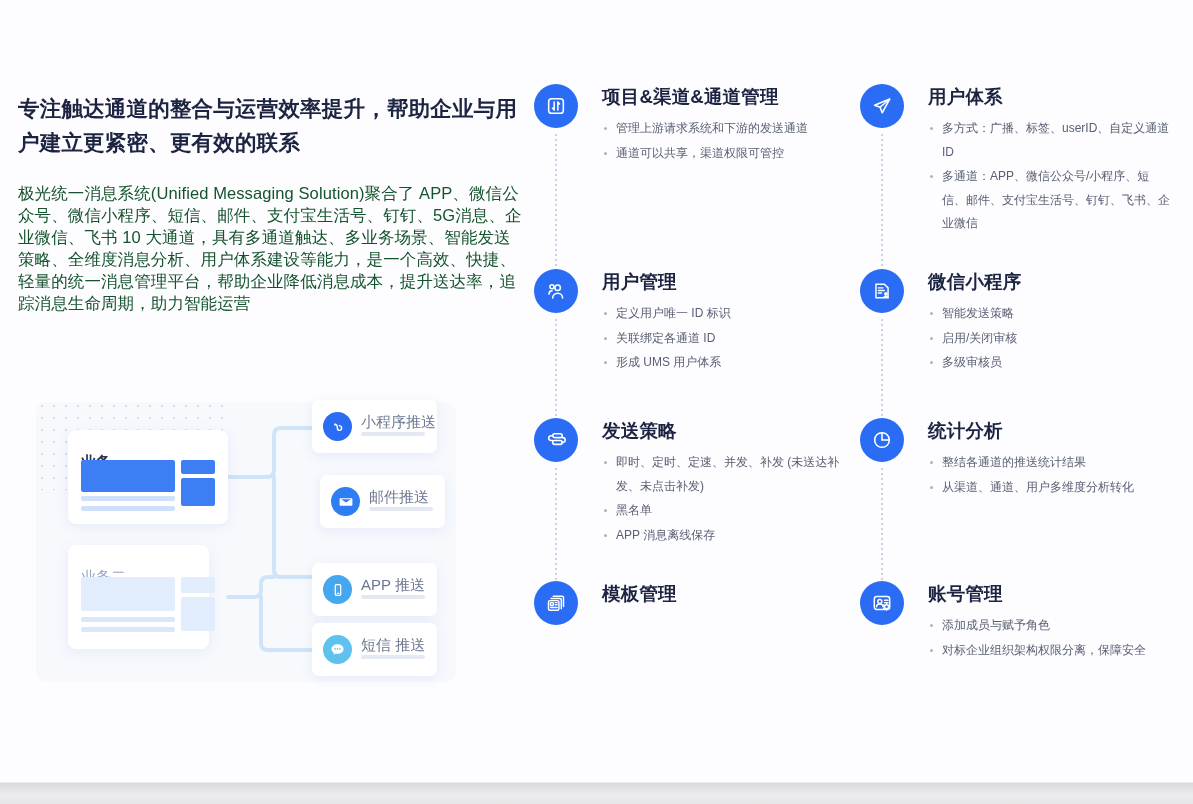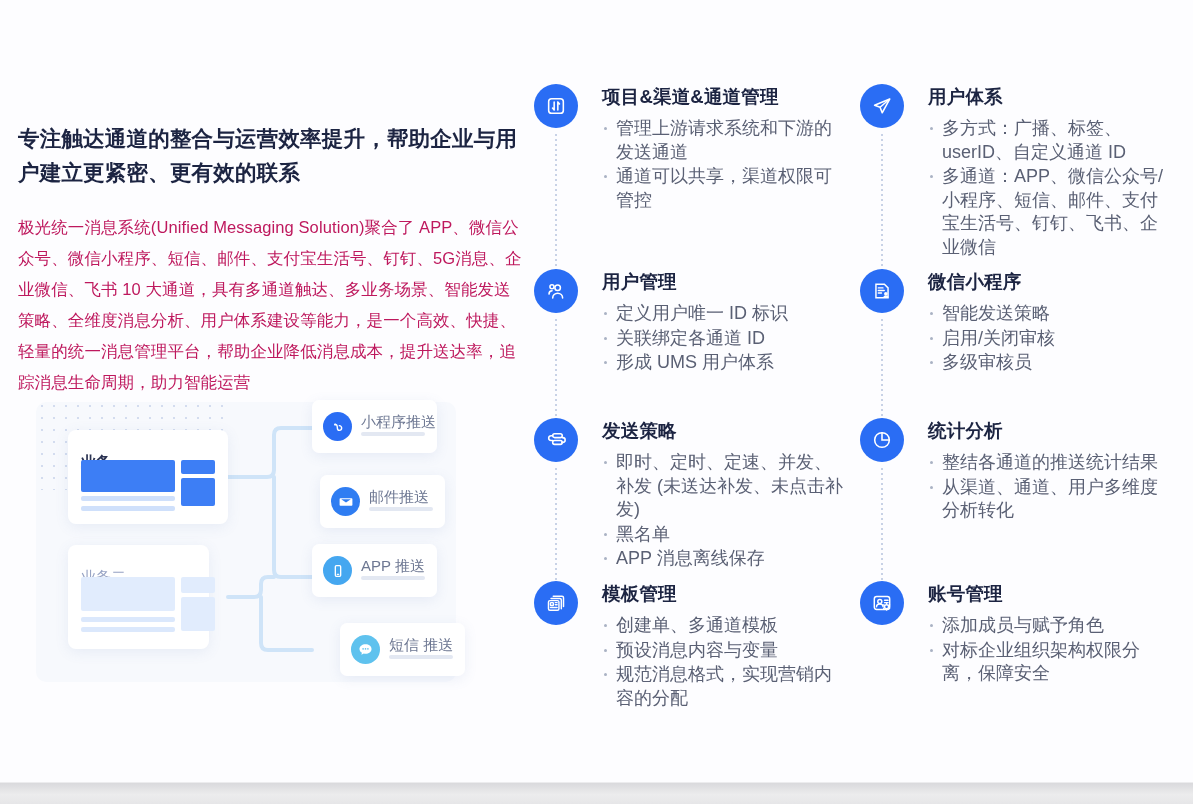--- a/index.html
+++ b/index.html
@@ -12,34 +12,33 @@
   .page {
     position: relative;
     width: 1193px; height: 804px;
     background: #fdfdff;
   }
   
   .left-col {
     position: absolute;
     left: 18px; top: 92px;
     width: 506px;
-    margin-top: 30px;
   }
   .headline {
     font-size: 21.5px;
     line-height: 34px;
     font-weight: 700;
     color: #1c2442;
     letter-spacing: .2px;
   }
   .subcopy {
     margin-top: 22px;
     font-size: 16.5px;
-    line-height: 31px;
-    color: #be185d;
+    line-height: 22px;
+    color: #14532d;
     letter-spacing: .1px;
   }
   
   .illus {
     position: absolute;
     left: 22px; top: 388px;
     width: 452px; height: 306px;
   }
   .illus-bg {
     position: absolute; left: 14px; top: 14px;
@@ -91,22 +90,22 @@
   .chan-card .cl {
     position: absolute; left: 49px; top: 13px;
     font-size: 15px; color: #6d7792; white-space: nowrap;
   }
   .chan-card .cu {
     position: absolute; left: 49px; top: 32px;
     width: 64px; height: 4px; border-radius: 2px; background: #e3e8f2;
   }
   .cc1 { top: 12px; }
   .cc2 { top: 87px; margin-left: 8px; }
-  .cc3 { top: 156px; padding-left: 16px; }
-  .cc4 { top: 235px; margin-left: 28px; }
+  .cc3 { top: 175px; padding-left: 16px; }
+  .cc4 { top: 235px; }
   .connectors { position: absolute; left: 0; top: 0; width: 452px; height: 306px; }
   
   .features { position: absolute; left: 534px; top: 84px; width: 648px; }
   .fcard { position: absolute; width: 312px; }
   .fcol-b { left: 326px; }
   .ficon {
     position: absolute; left: 0; top: 0;
     width: 44px; height: 44px;
     border-radius: 50%;
     background: #2a6df4;
@@ -121,21 +120,21 @@
   }
   .fbody { position: absolute; left: 68px; top: 0; width: 244px; }
   .ftitle {
     font-size: 18.5px; font-weight: 700; color: #1c2442;
     line-height: 26px; letter-spacing: .2px;
   }
   .fitems { margin-top: 7px; list-style: none; }
   .fitems li {
     position: relative;
     padding-left: 14px;
-    font-size: 18px;
+    font-size: 12px;
     line-height: 23.5px;
     color: #5a6074;
     margin-bottom: 1px;
   }
   .fitems li::before {
     content: "";
     position: absolute; left: 2px; top: 10px;
     width: 3px; height: 3px;
     background: #aab2c4;
     border-radius: 50%;
@@ -298,25 +297,20 @@
         <svg width="22" height="22" viewBox="0 0 24 24" fill="none" stroke="#fff" stroke-width="1.6" stroke-linecap="round">
           <path d="M9 4.6h9.6a1.6 1.6 0 0 1 1.6 1.6v9.6"></path>
           <path d="M6.6 7h9.6a1.6 1.6 0 0 1 1.6 1.6v9.6"></path>
           <rect x="3.8" y="9.4" width="11.4" height="10.4" rx="1.6"></rect>
           <rect x="6" y="11.6" width="3.1" height="3.1" rx=".6"></rect>
           <path d="M11.2 11.6h2M11.2 13.8h2M6 17h7.2"></path>
         </svg>
       </div>
       <div class="fbody">
         <div class="ftitle">模板管理</div>
-        <ul class="fitems">
-          <li>创建单、多通道模板</li>
-          <li>预设消息内容与变量</li>
-          <li>规范消息格式，实现营销内容的分配</li>
-        </ul>
       </div>
     </div>
 
     <div class="fcard fcol-b" style="top:0">
       <div class="ficon">
         <svg width="22" height="22" viewBox="0 0 24 24" fill="none" stroke="#fff" stroke-width="1.7" stroke-linejoin="round">
           <path d="M20.4 4.4 3.9 11.1l6 2.3 2.3 6z"></path>
           <path d="M20.4 4.4 9.9 13.4"></path>
         </svg>
       </div>

